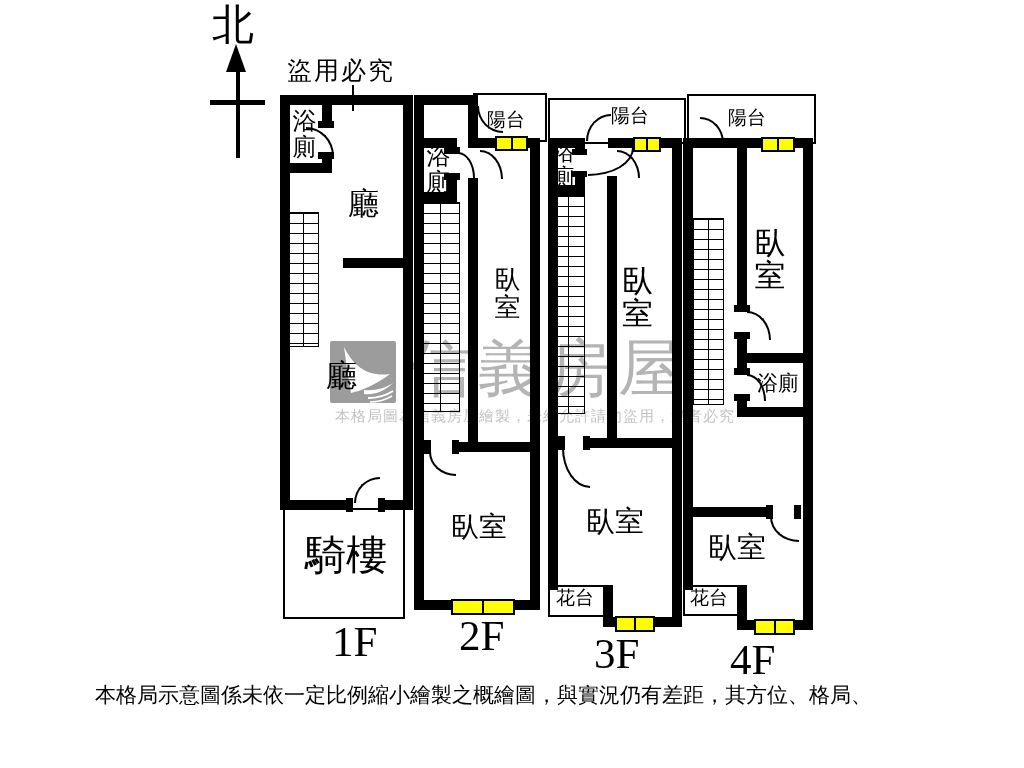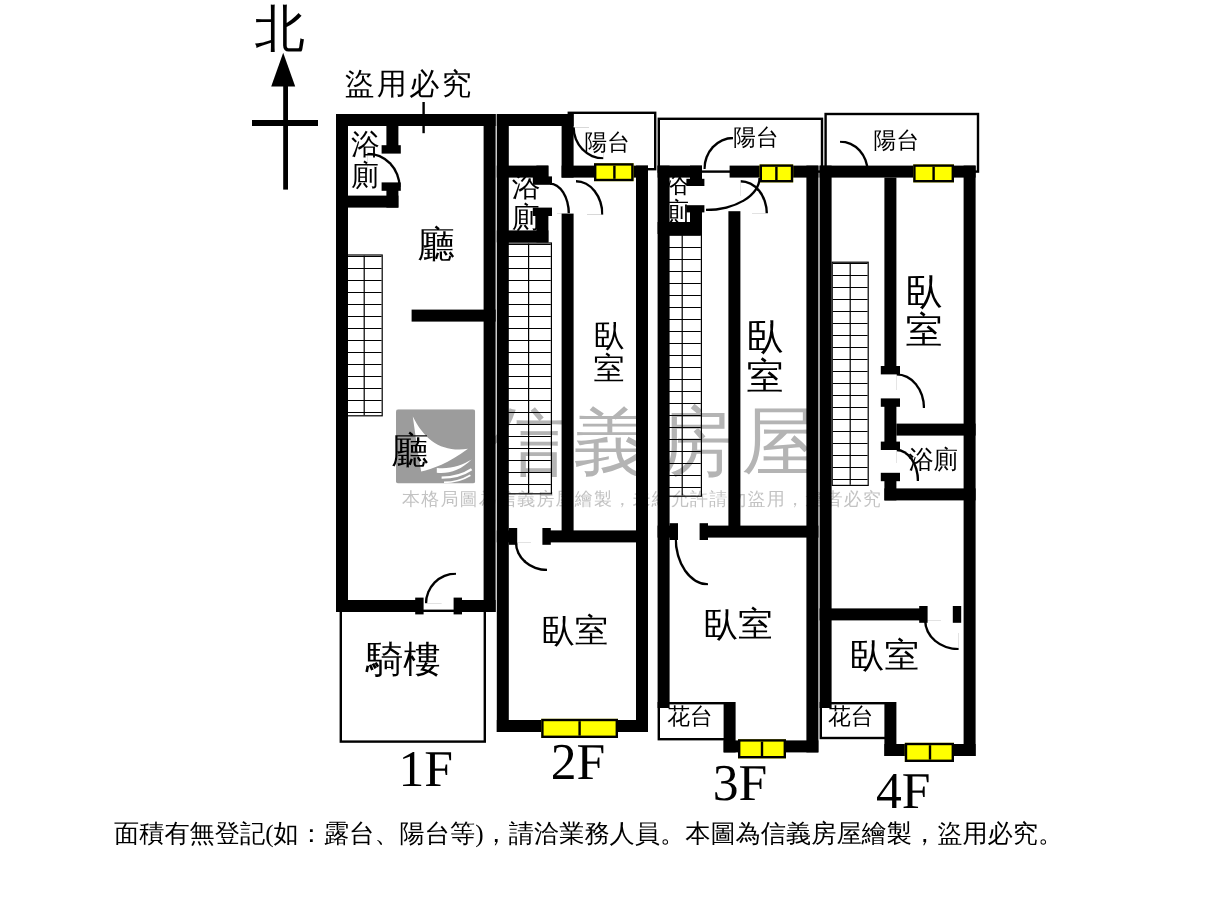--- a/index.html
+++ b/index.html
@@ -71,21 +71,21 @@
   <div class="stairs" style="left:287px;top:212px;width:30px;height:133px;"></div>
   <div class="wall" style="left:343px;top:258px;width:70px;height:10px;"></div>
   <div class="lbl" style="left:348px;top:188px;font-size:31px;">廳</div>
   <div class="lbl" style="left:326px;top:360px;font-size:31px;">廳</div>
 
   <div class="post" style="left:346px;top:498px;width:7px;height:14px;"></div>
   <div class="post" style="left:378px;top:498px;width:7px;height:14px;"></div>
   <div class="arc arc-tl" style="left:354px;top:477px;width:24px;height:24px;"></div>
 
   <div class="thin" style="left:283px;top:508px;width:118px;height:107px;"></div>
-  <div class="lbl" style="left:305px;top:534px;font-size:31px;">騎樓</div>
+  <div class="lbl" style="left:305px;top:534px;font-size:41px;">騎樓</div>
   <div class="flbl" style="left:332px;top:620px;">1F</div>
 </div>
 
 <div>
   <div class="thin" style="left:473px;top:93px;width:70px;height:45px;"></div>
   <div class="lbl" style="left:487px;top:110px;font-size:19px;">陽台</div>
   <div class="wall" style="left:414px;top:95px;width:10px;height:515px;"></div>
   <div class="wall" style="left:414px;top:95px;width:64px;height:10px;"></div>
   <div class="wall" style="left:414px;top:138px;width:43px;height:10px;"></div>
   <div class="wall" style="left:468px;top:138px;width:72px;height:10px;"></div>
@@ -189,14 +189,14 @@
 
   <div class="thin" style="left:683px;top:585px;width:54px;height:27px;"></div>
   <div class="lbl" style="left:690px;top:588px;font-size:19px;">花台</div>
   <div class="wall" style="left:737px;top:585px;width:10px;height:45px;"></div>
   <div class="wall" style="left:737px;top:620px;width:76px;height:10px;"></div>
   <div class="win" style="left:754px;top:619px;width:37px;height:12px;"></div>
   <div class="flbl" style="left:730px;top:638px;font-family:Liberation Serif, serif;">4F</div>
 </div>
 
 <div class="disc">
-  <div>面積有無登記(如：露台、陽台等)，請洽業務人員。本圖為信義房屋繪製，盜用必究。</div>
+  <div>本格局示意圖係未依一定比例縮小繪製之概繪圖，與實況仍有差距，其方位、格局、</div>
 </div>
 
 </body></html>

